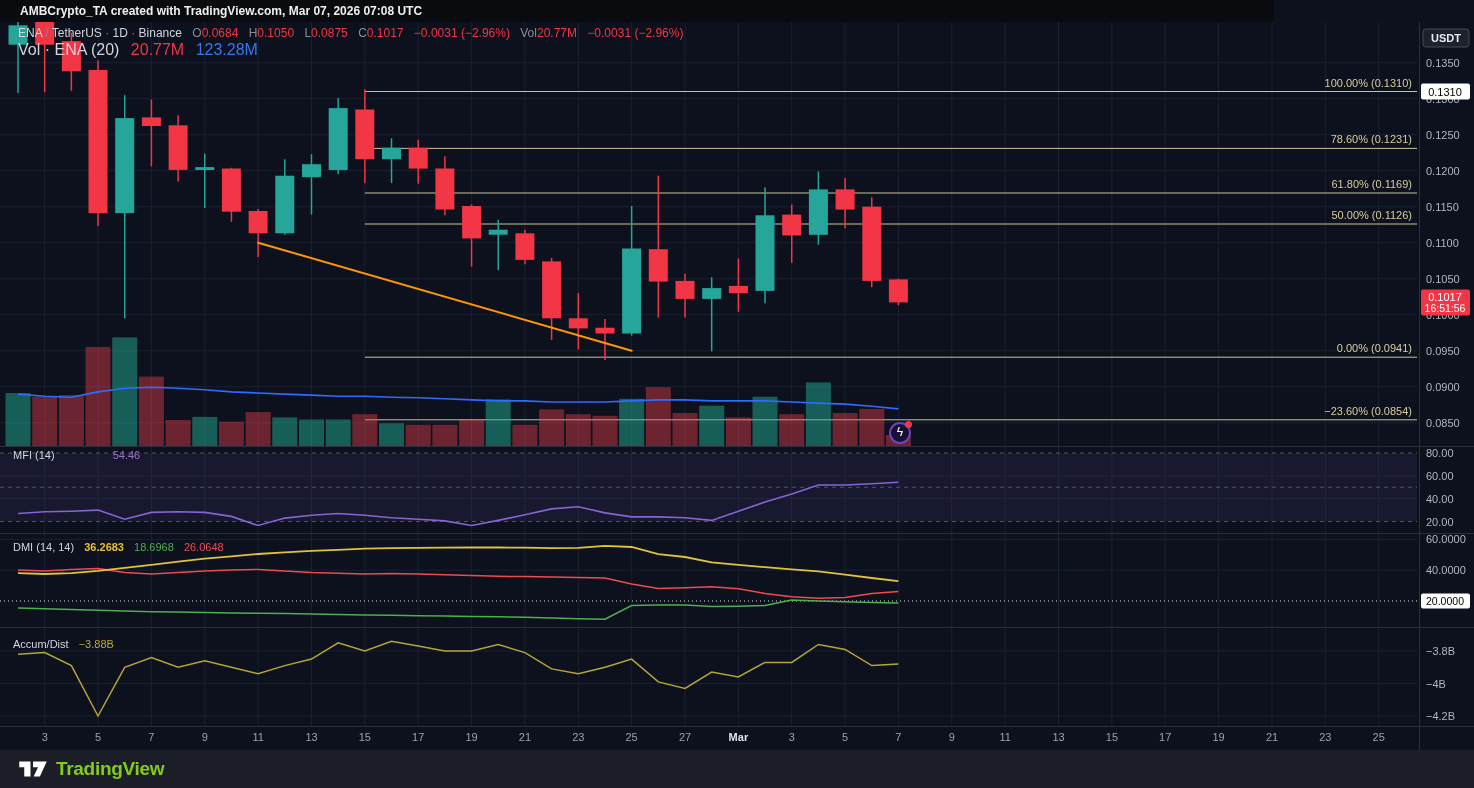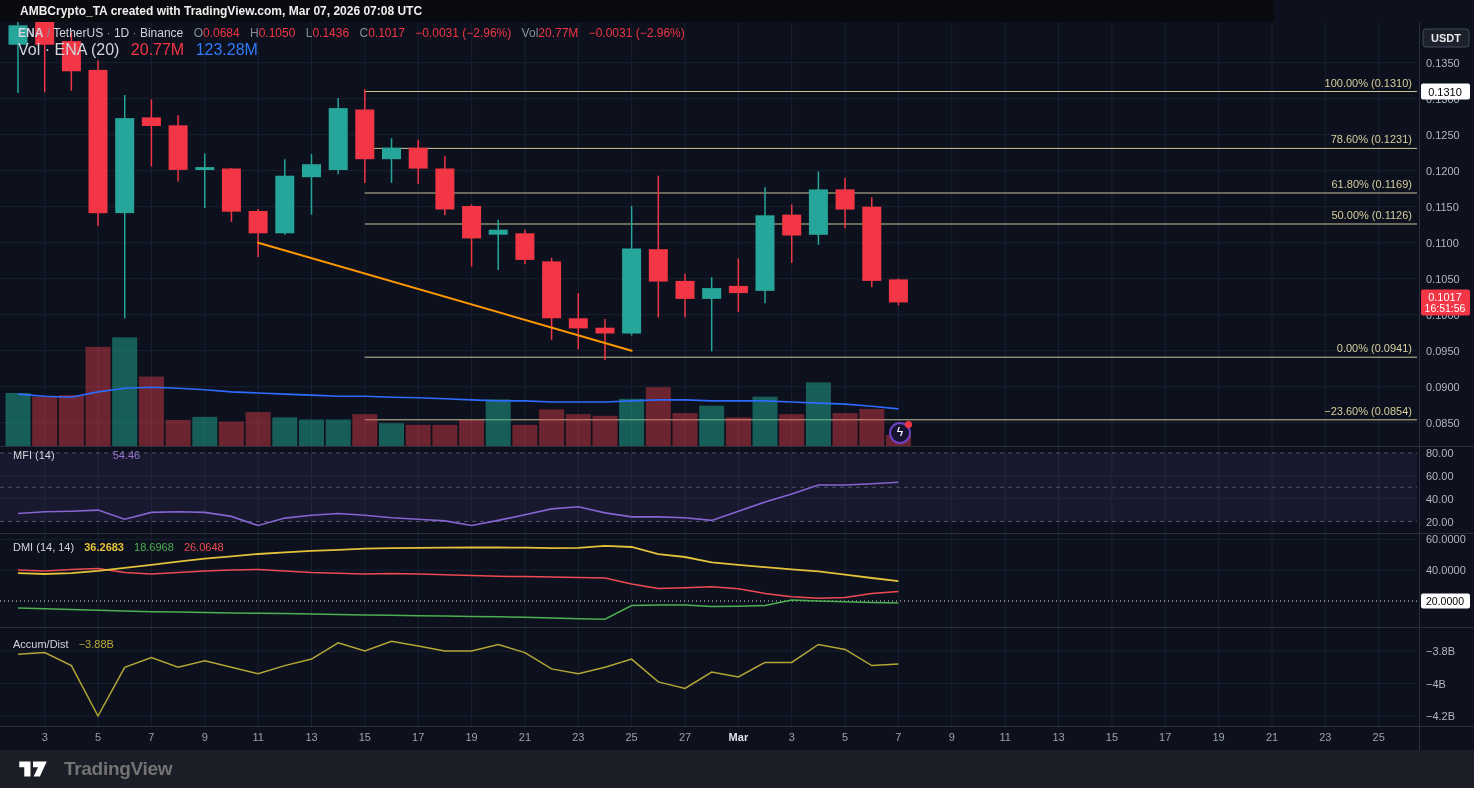--- a/index.html
+++ b/index.html
@@ -5,21 +5,21 @@
   html,body{margin:0;padding:0;background:#0d111d;}
   #app{position:relative;width:1474px;height:788px;overflow:hidden;background:#0d111d;
        font-family:"Liberation Sans",sans-serif;}
   #chart-svg{position:absolute;left:0;top:0;z-index:1;}
   #chart-svg text{font-family:"Liberation Sans",sans-serif;}
   .topbar{position:absolute;left:0;top:0;width:1274px;height:22px;background:#0a0b0f;z-index:3;
           color:#efefef;font-size:12px;font-weight:700;line-height:22px;padding-left:20px;box-sizing:border-box;}
   .bottombar{position:absolute;left:0;top:750px;width:1474px;height:38px;background:#1b1e26;z-index:3;
              display:flex;align-items:center;padding-left:18px;box-sizing:border-box;}
   .logo{display:flex;align-items:center;gap:8px;text-decoration:none;cursor:pointer;}
-  .brand{color:#737373;font-size:19px;font-weight:700;letter-spacing:-0.3px;margin-left:8px;}
+  .brand{color:#84cc16;font-size:19px;font-weight:700;letter-spacing:-0.3px;}
   .legend1{position:absolute;left:18px;top:26px;z-index:2;font-size:12px;color:#d1d4dc;white-space:nowrap;}
   .legend2{position:absolute;left:18px;top:41px;z-index:2;font-size:16px;color:#d1d4dc;white-space:nowrap;}
   .paneleg{position:absolute;z-index:2;font-size:11px;color:#d1d4dc;white-space:nowrap;}
   .g{color:#868d9b;} .r{color:#f23645;} .b{color:#3179f5;} .pur{color:#9575cd;padding-left:48px;}
   .yel{color:#e2c23a;} .grn{color:#4caf50;} .red2{color:#ef4a52;} .olv{color:#b9ab3a;}
   .sp{margin-left:7px;}
   .refresh{position:absolute;left:889px;top:422px;width:22px;height:22px;border-radius:50%;z-index:2;
            background:#171230;border:2px solid #6f42c1;box-sizing:border-box;cursor:pointer;}
   .refresh .bolt{position:absolute;left:0;top:1px;width:18px;text-align:center;color:#fff;font-size:12px;}
   .refresh .dot{position:absolute;right:-3px;top:-3px;width:7px;height:7px;border-radius:50%;background:#f23645;}
@@ -298,30 +298,30 @@
         <text x="1325.3" y="741" font-size="11" fill="#9ba1ad" text-anchor="middle" font-weight="normal">23</text>
         <text x="1378.7" y="741" font-size="11" fill="#9ba1ad" text-anchor="middle" font-weight="normal">25</text>
       </g>
     </svg>
 
   <div class="topbar">
     <span>AMBCrypto_TA created with TradingView.com, Mar 07, 2026 07:08 UTC</span>
   </div>
 
   <div class="legend1">
-    <span style="font-weight:700">ENA</span>
+    <span style="font-weight:400">ENA</span>
     <span class="g">/</span>
     <span>TetherUS</span>
     <span class="g">·</span>
     <span>1D</span>
     <span class="g">·</span>
     <span>Binance</span>
     <span class="g sp">O</span><span class="r">0.0684</span>
     <span class="g sp">H</span><span class="r">0.1050</span>
-    <span class="g sp">L</span><span class="r">0.1436</span>
+    <span class="g sp">L</span><span class="r">0.0875</span>
     <span class="g sp">C</span><span class="r">0.1017</span>
     <span class="r sp">−0.0031 (−2.96%)</span>
     <span class="g sp">Vol</span><span class="r">20.77M</span>
     <span class="r sp">−0.0031 (−2.96%)</span>
   </div>
 
   <div class="legend2">
     <span>Vol · ENA (20)</span>
     <span class="r sp">20.77M</span>
     <span class="b sp">123.28M</span>

